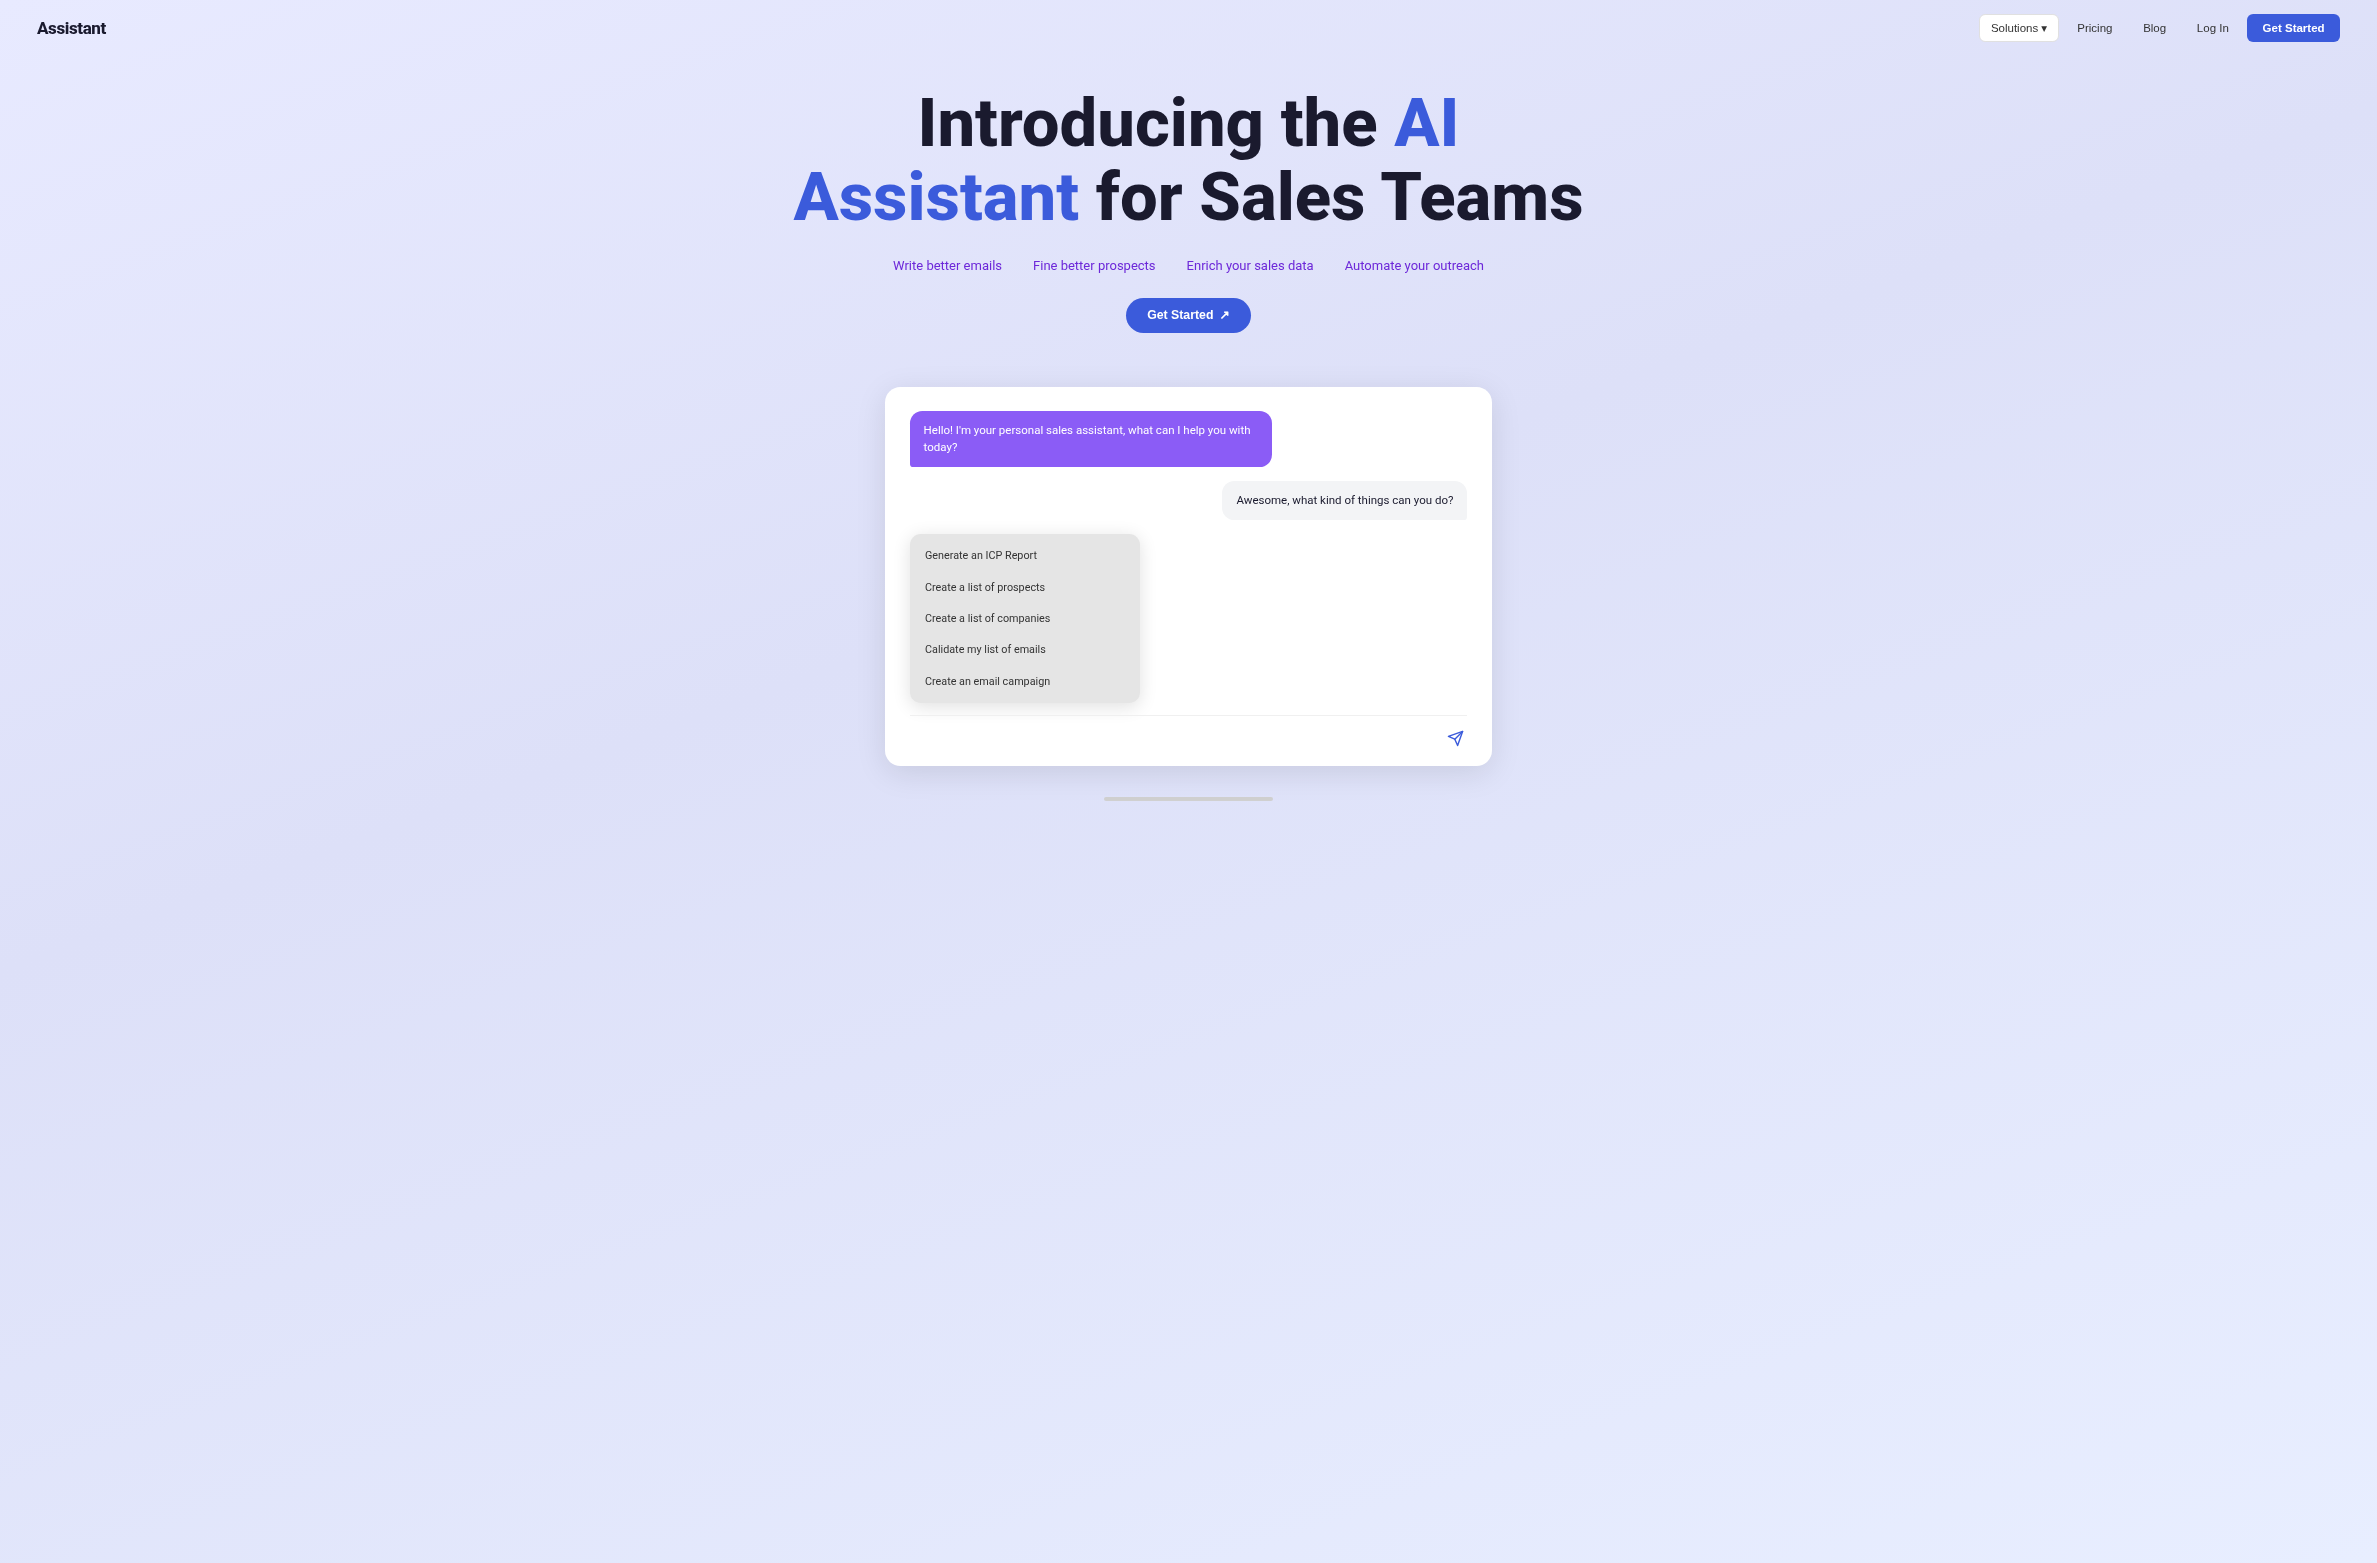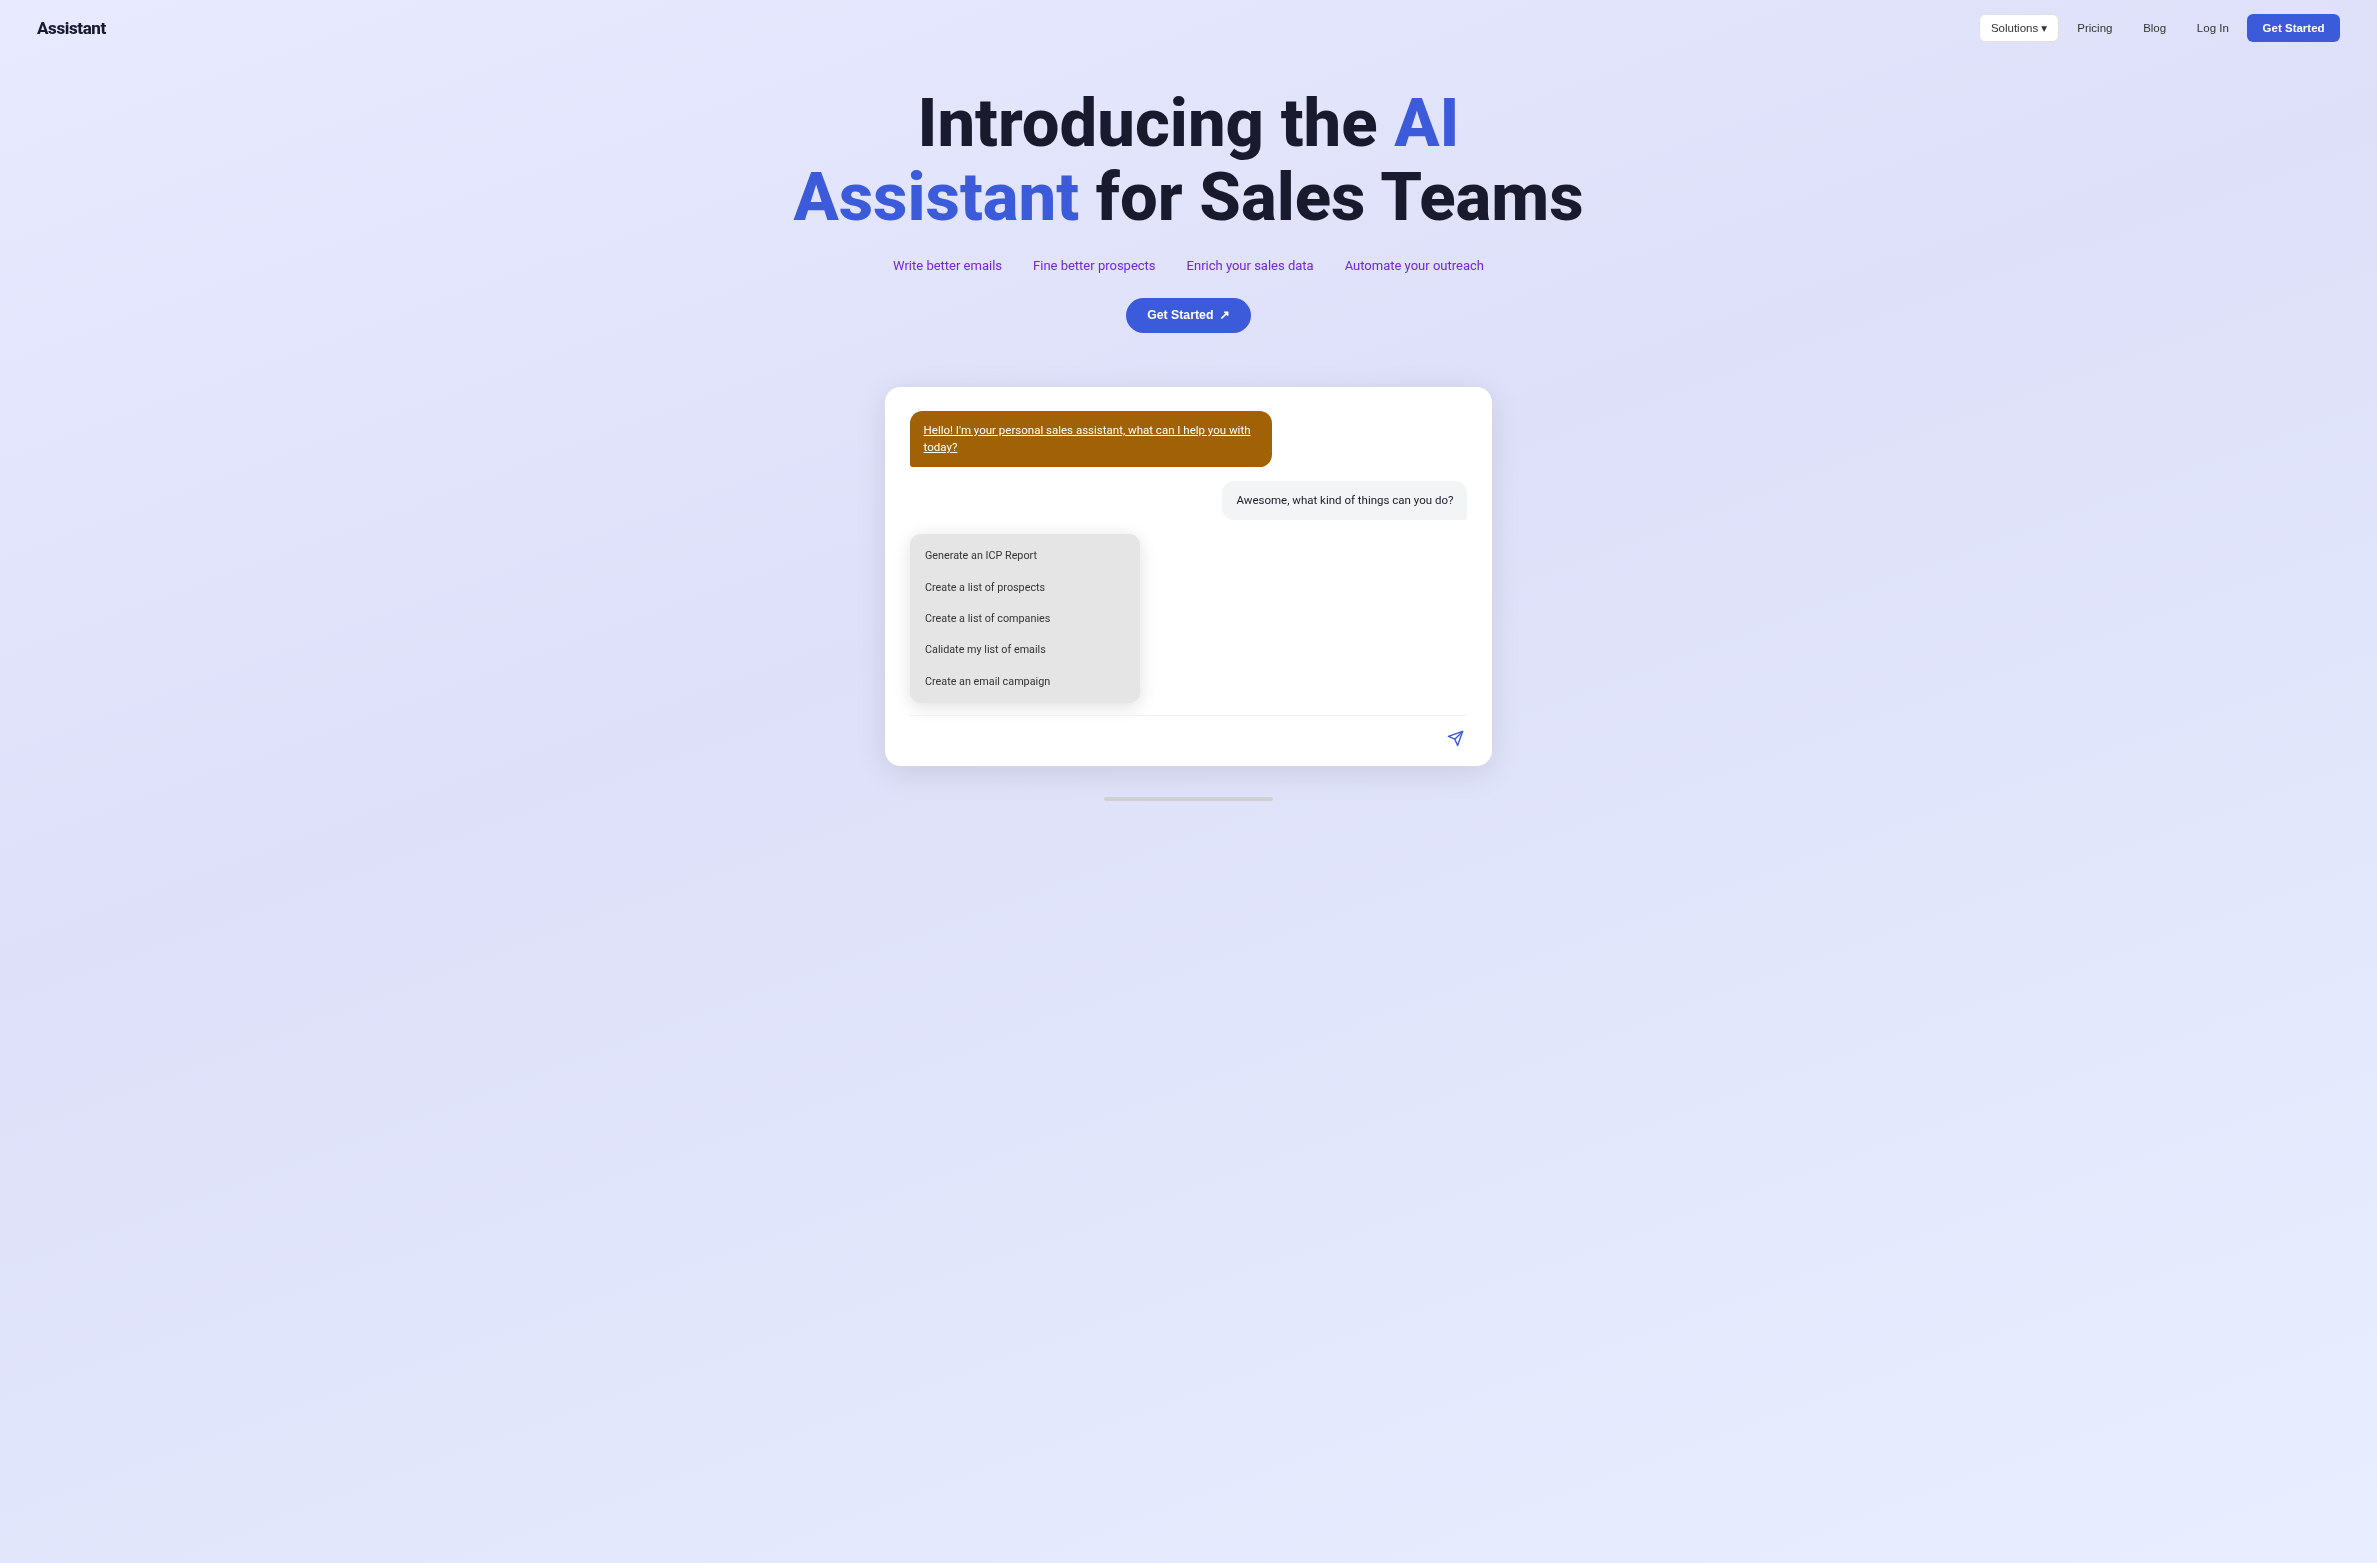--- a/index.html
+++ b/index.html
@@ -134,25 +134,24 @@
 
     .message-bubble {
       max-width: 65%;
       padding: 10.8px 14px;
       border-radius: 12.3px;
       font-size: 11.5px;
       line-height: 1.5;
     }
 
     .message-ai {
-      background: #a16207;
+      background: #8b5cf6;
       color: white;
       align-self: flex-start;
       border-bottom-left-radius: 3.1px;
-      text-decoration: underline;
     }
 
     .message-user {
       background: #f3f4f6;
       color: #1a1a2e;
       align-self: flex-end;
       border-bottom-right-radius: 3.1px;
     }
 
     

